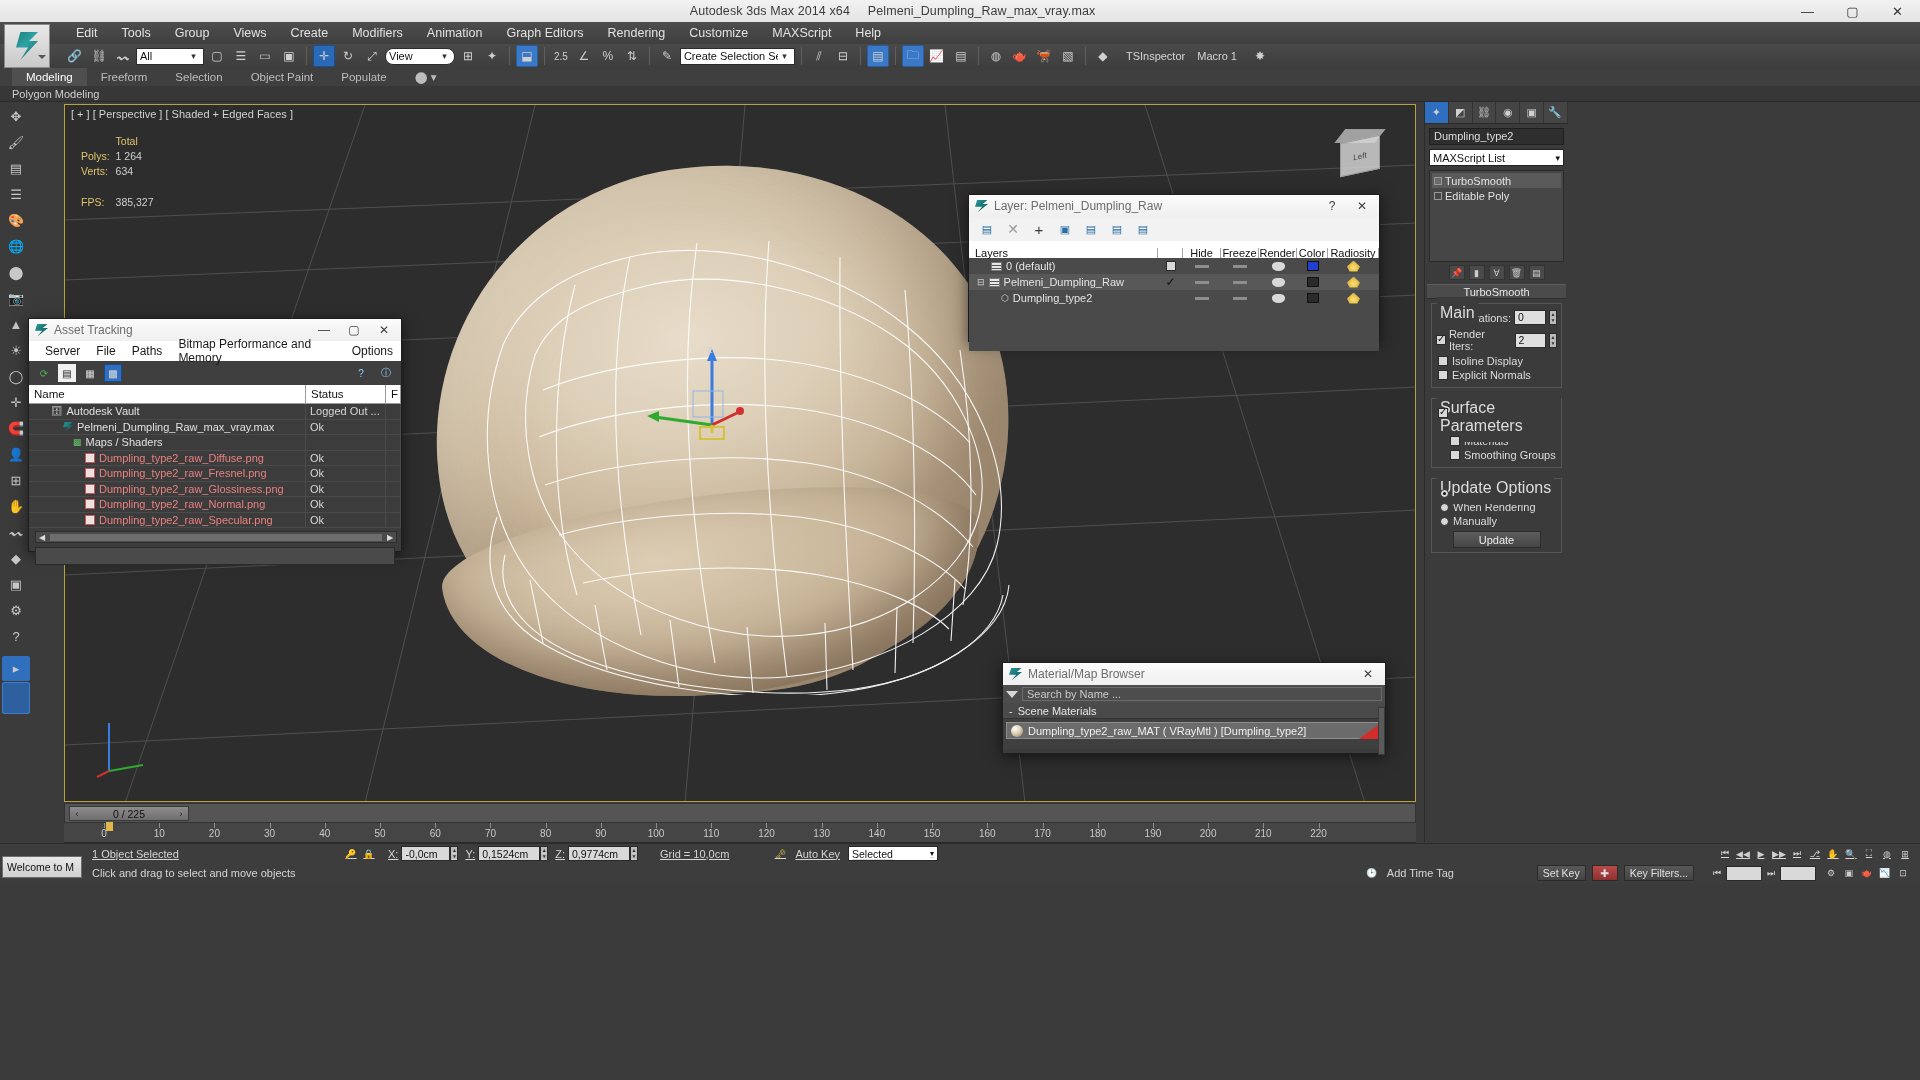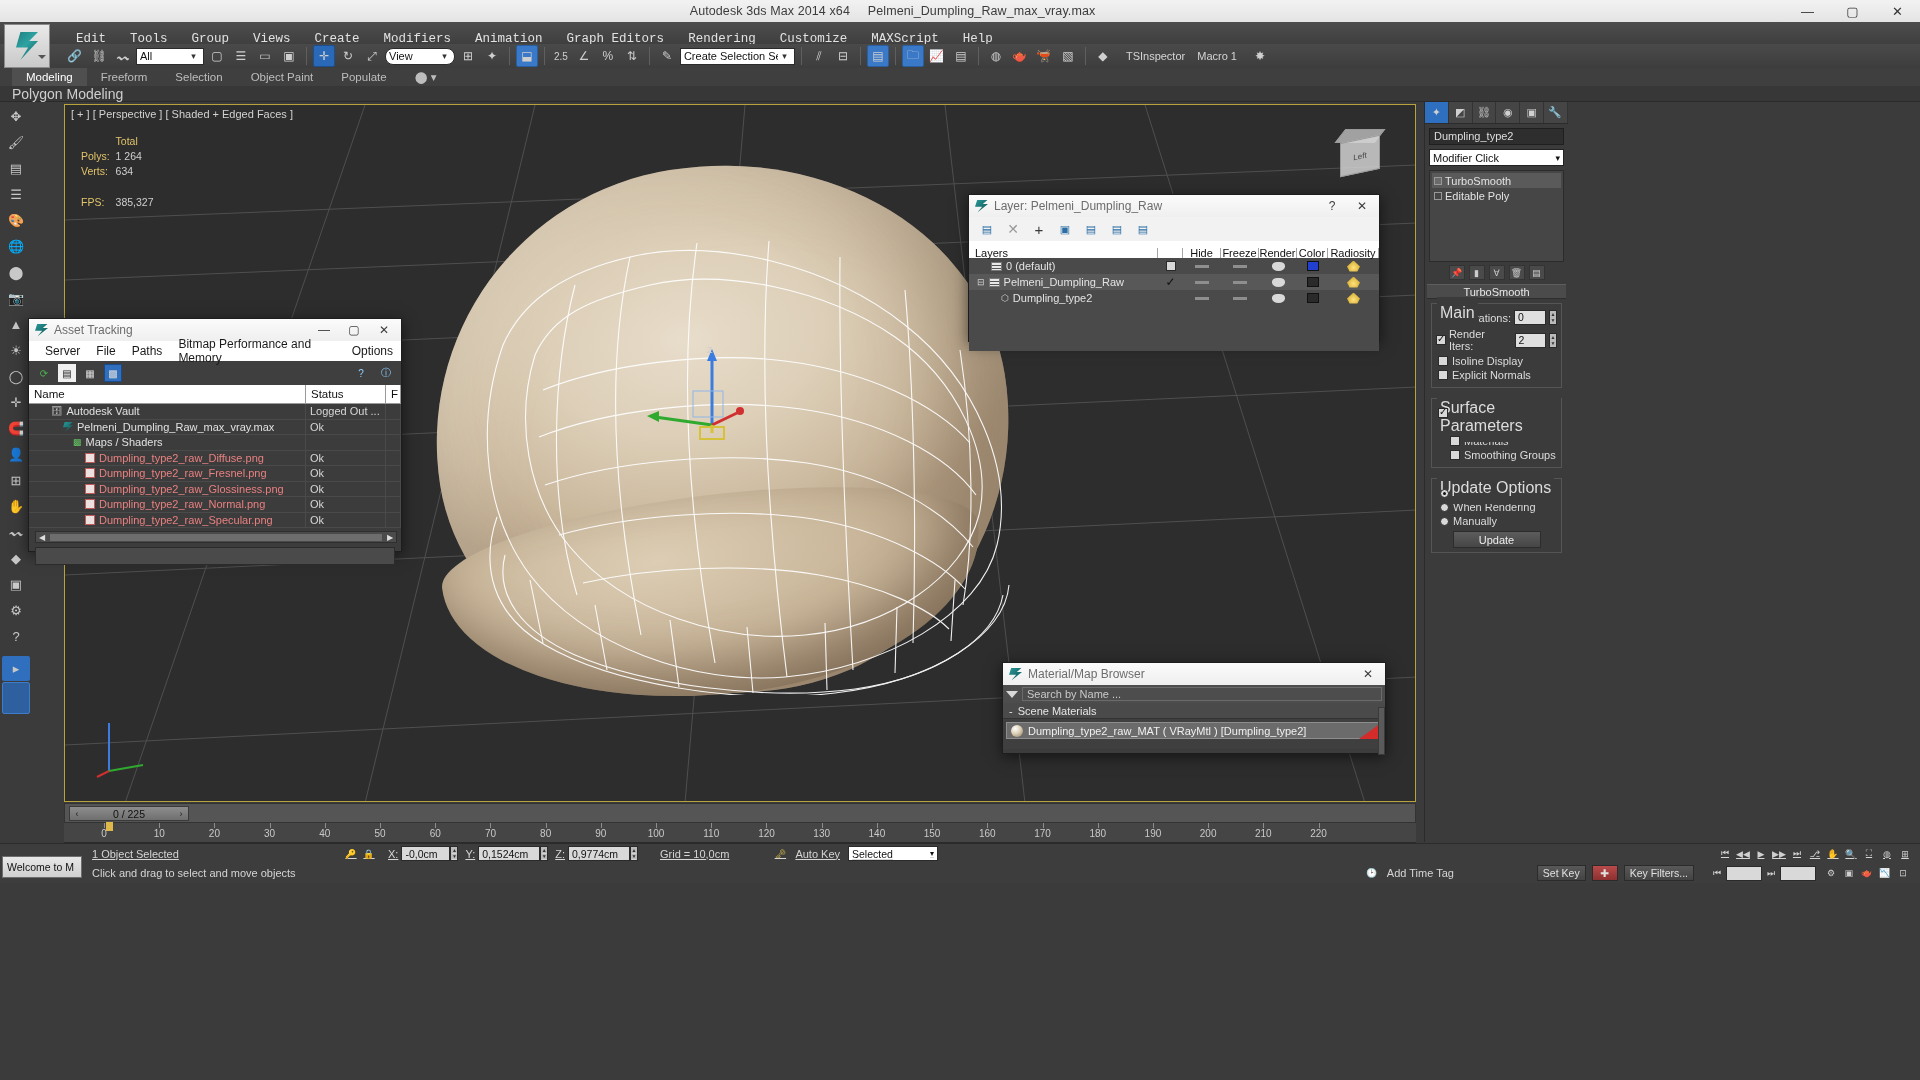--- a/index.html
+++ b/index.html
@@ -19,21 +19,21 @@
   .menubar{ position:absolute; left:0; top:22px; width:1920px; height:22px;
     background:linear-gradient(#4d4d4d,#3f3f3f); display:flex; align-items:center; }
   .maxlogo{ position:absolute; left:4px; top:24px; width:46px; height:44px;
     background:linear-gradient(#e9e9e9,#c9c9c9); border:1px solid #8a8a8a;
     display:flex; align-items:center; justify-content:center; z-index:5; }
   .maxlogo .g{ width:22px; height:28px; background:
      linear-gradient(135deg,#1f7f7f 0%, #2ea3a3 45%, #0d5555 100%);
      clip-path:polygon(20% 0,100% 0,60% 32%,100% 32%,20% 100%,55% 55%,0 55%);}
   .maxlogo .car{ position:absolute; right:3px; bottom:8px; width:0;height:0;
     border-left:4px solid transparent;border-right:4px solid transparent;border-top:4px solid #555; }
-  .menubar .mi{ padding:6px 12px; height:22px; line-height:22px; color:#e2e2e2; font-size:12.5px;font-family:Liberation Mono, monospace; }
+  .menubar .mi{ padding:0 12px; height:22px; line-height:22px; color:#e2e2e2; font-size:12.5px; }
   .menubar .mi:first-child{ margin-left:64px; }
 
   
   .toolbar{ position:absolute; left:0; top:44px; width:1920px; height:24px;
     background:linear-gradient(#4a4a4a,#3d3d3d); display:flex; align-items:center; padding-left:64px; gap:2px; }
   .tb{ width:22px;height:22px; display:flex;align-items:center;justify-content:center;
      border:1px solid transparent; border-radius:2px; color:#cfcfcf; font-size:12px; }
   .tb.on{ background:#2a68b8; border-color:#1d4f8f; }
   .tb.on2{ background:#3a78c8; border-color:#2a5f9f; }
   .sep{ width:1px; height:18px; background:#5f5f5f; margin:0 4px; }
@@ -42,21 +42,21 @@
   .combo .cv{ flex:1; overflow:hidden; white-space:nowrap; }
   .combo .cd{ width:13px; text-align:center; color:#333; font-size:9px; }
 
   
   .ribbon{ position:absolute; left:0; top:68px; width:1920px; height:18px;
     background:#3f3f3f; display:flex; align-items:center; padding-left:12px; gap:0; }
   .rtab{ padding:0 14px; height:18px; line-height:18px; font-size:11.5px; color:#bdbdbd; }
   .rtab.sel{ color:#fff; background:#4f4f4f; }
   .ribbon2{ position:absolute; left:0; top:86px; width:1920px; height:16px;
     background:#373737; border-bottom:1px solid #2a2a2a; display:flex; align-items:center; padding-left:12px;}
-  .ribbon2 .r2t{ font-size:14px; color:#cfcfcf; }
+  .ribbon2 .r2t{ font-size:11px; color:#cfcfcf; }
 
   
   .leftcol{ position:absolute; left:0; top:102px; width:32px; height:740px;
     background:#3b3b3b; display:flex; flex-direction:column; align-items:center; gap:1px; padding-top:2px;}
   .lt{ width:28px; height:25px; display:flex; align-items:center; justify-content:center;
      color:#c8c8c8; font-size:13px; border-radius:2px; }
 
   
   .viewport{ position:absolute; left:64px; top:104px; width:1352px; height:698px;
     background:#2d2d2d; border:1px solid #b8a23c; overflow:hidden; }
@@ -693,21 +693,21 @@
   <div class="cptabs">
     <div class="cptab sel">✦</div>
     <div class="cptab">◩</div>
     <div class="cptab">⛓</div>
     <div class="cptab">◉</div>
     <div class="cptab">▣</div>
     <div class="cptab">🔧</div>
   </div>
   <div class="cpname">Dumpling_type2</div>
   <div class="cpmodlist">
-    <span style="flex:1">Modifier Click</span>
+    <span style="flex:1">MAXScript List</span>
     <span style="font-size:9px;">▾</span>
   </div>
   <div class="modstack">
     <div class="msrow sel">
       <span class="bulb"></span>
       <span>TurboSmooth</span>
     </div>
     <div class="msrow">
       <span class="bulb" style="background:transparent;"></span>
       <span>Editable Poly</span>

